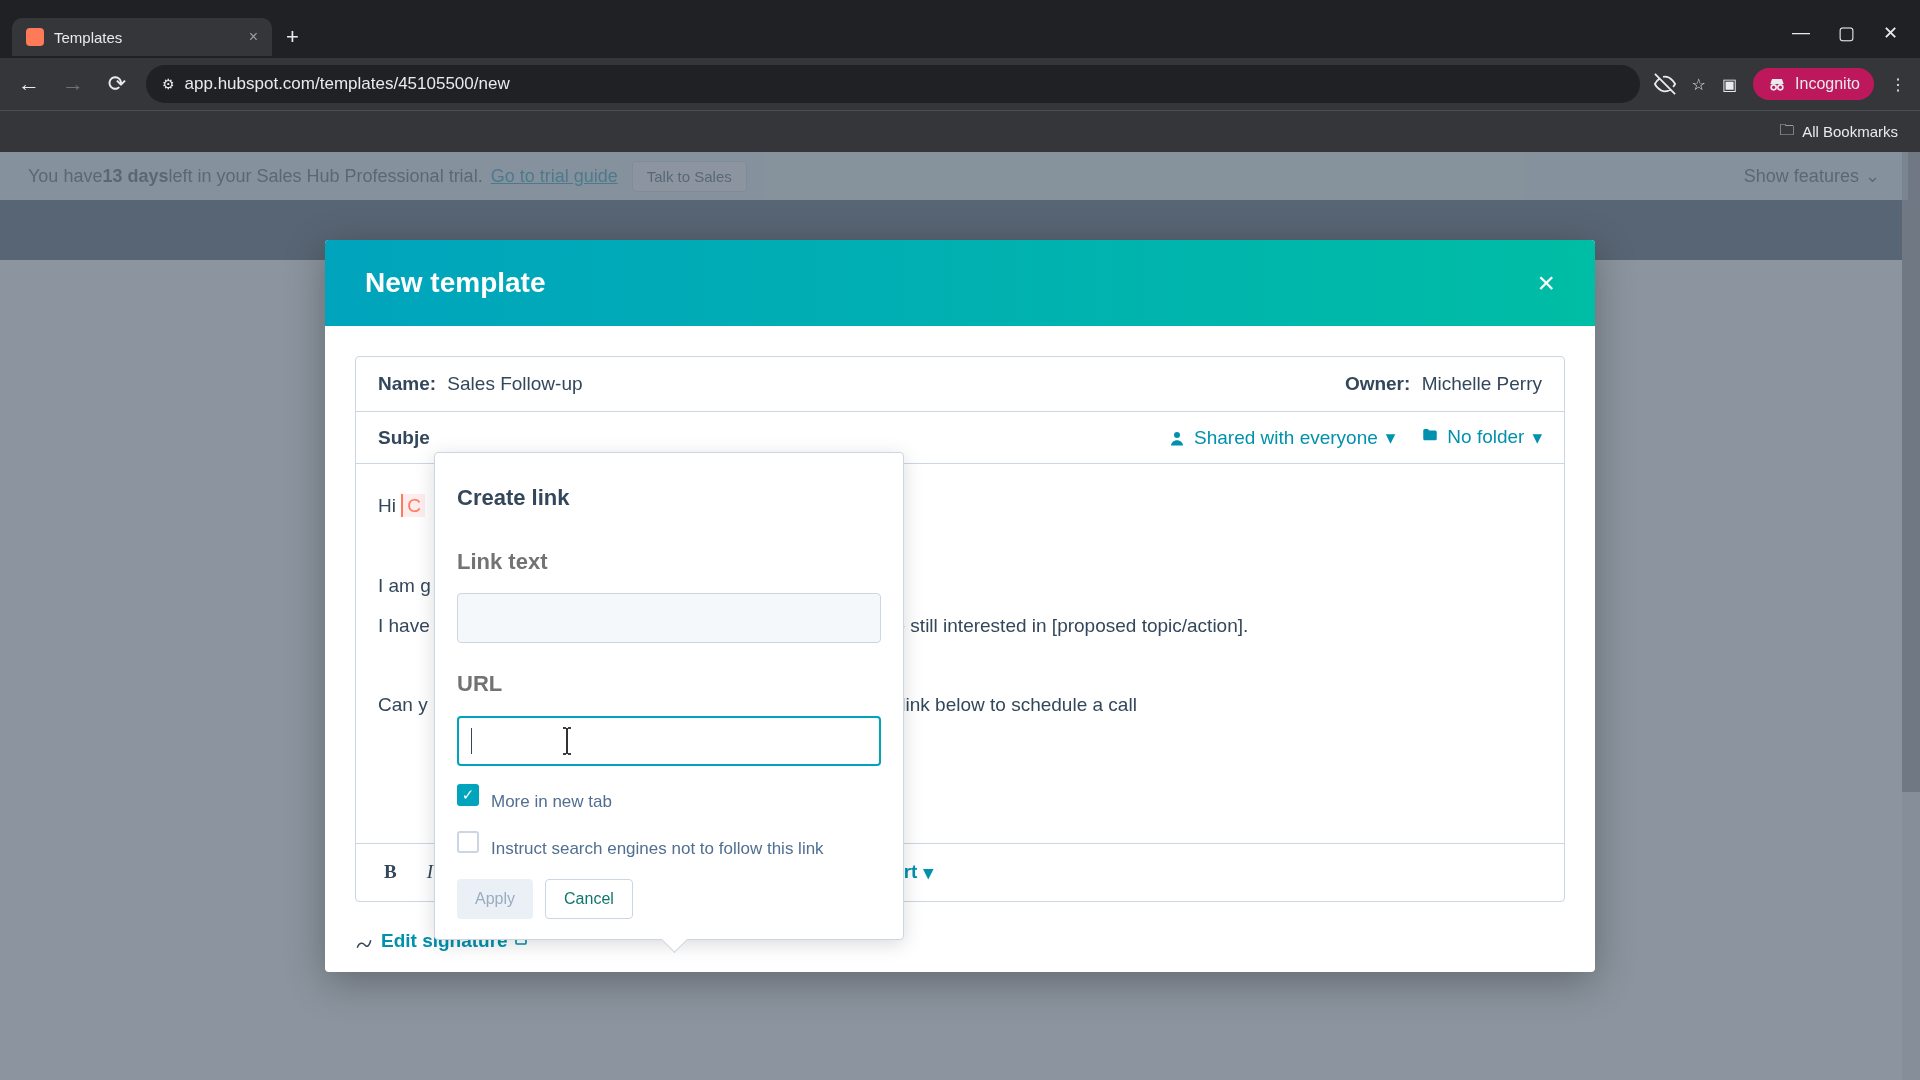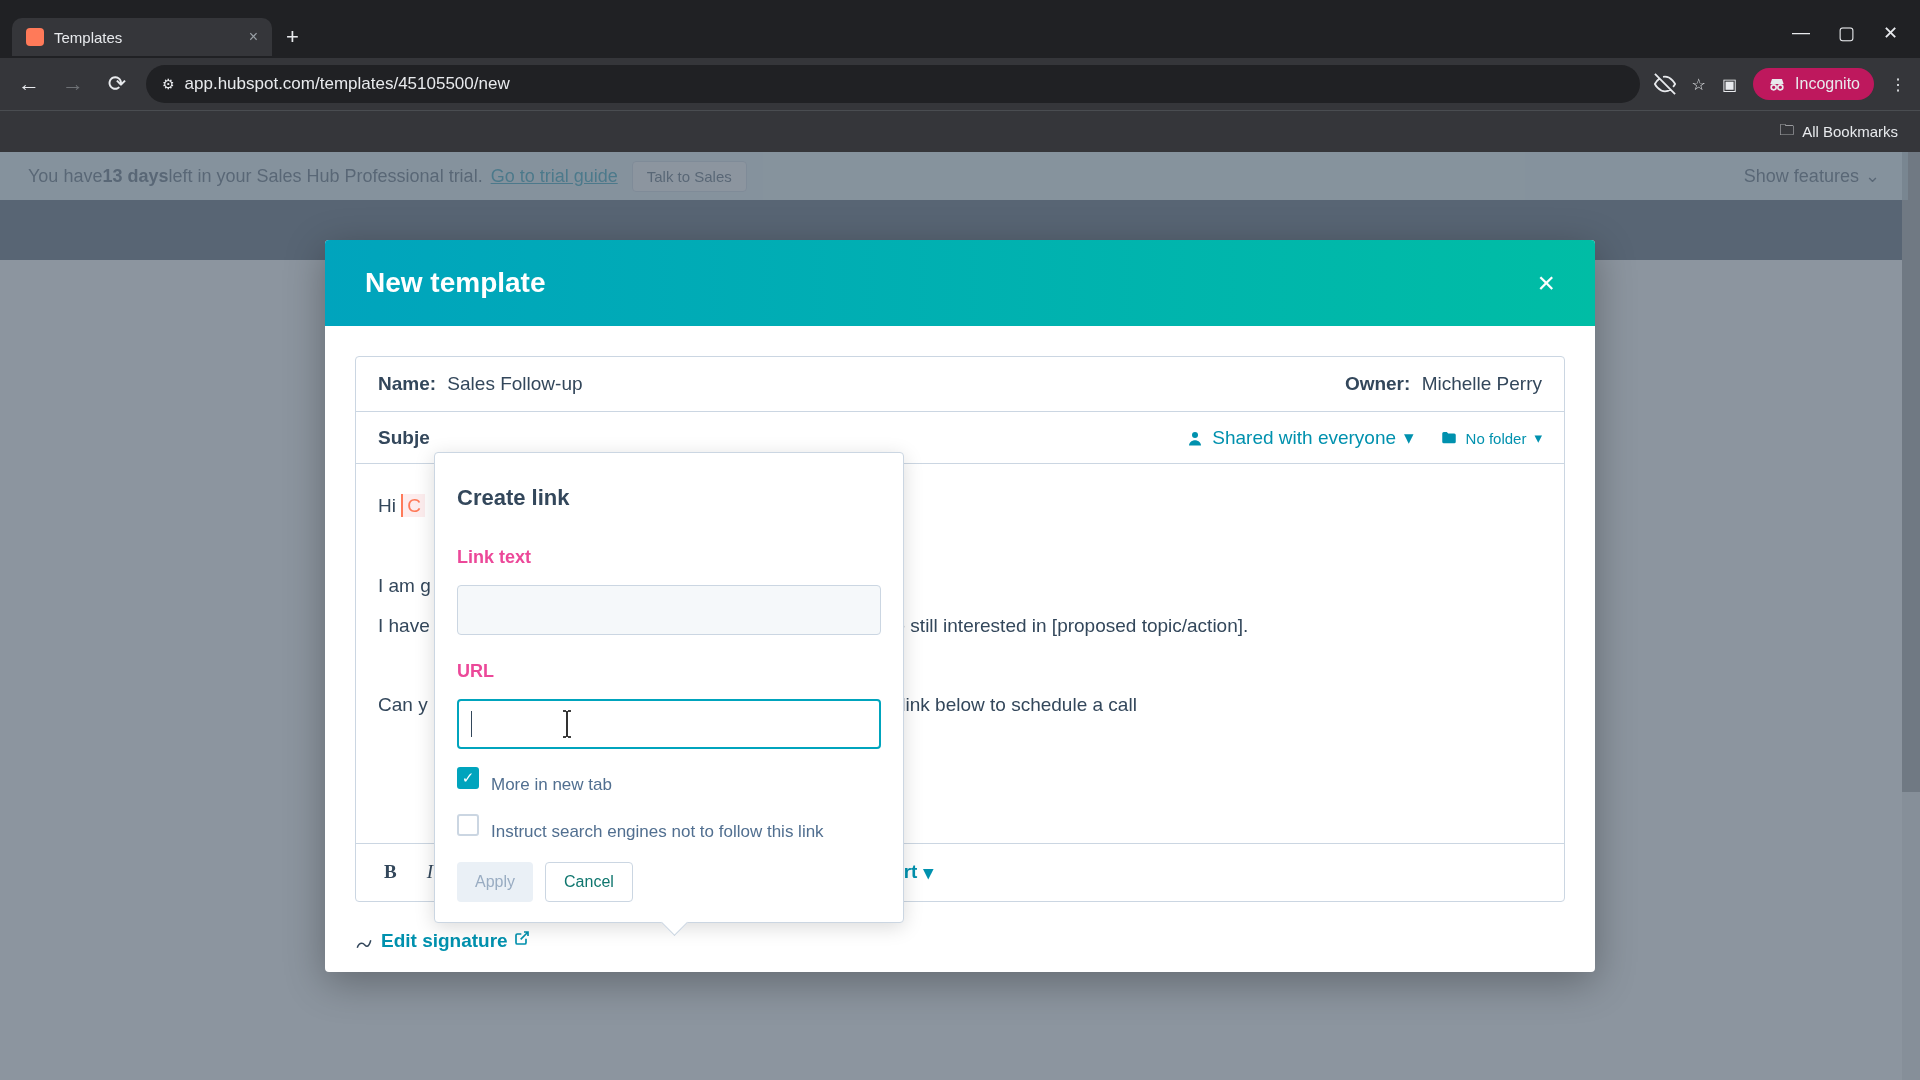--- a/index.html
+++ b/index.html
@@ -39,21 +39,21 @@
 .modal-header h2 { font-size: 28px; font-weight: 600; }
 .modal-close { font-size: 30px; cursor: pointer; font-weight: 300; }
 
 .modal-body { padding: 30px 30px 10px 30px; }
 .template-card { border: 1px solid #cbd6e2; border-radius: 4px; }
 .card-row { display: flex; justify-content: space-between; padding: 16px 22px; font-size: 19px; color: #33475b; }
 .card-row .lbl { font-weight: 700; margin-right: 6px; }
 .card-row2 { border-top: 1px solid #cbd6e2; display: flex; align-items: center; padding: 14px 22px; gap: 26px; }
 .subj-lbl { font-weight: 700; font-size: 19px; color: #33475b; }
 .shared { color: #0091ae; font-size: 19px; display: flex; align-items: center; gap: 8px; margin-left: auto; cursor: pointer; }
-.folder { color: #0091ae; font-size: 15px; display: flex; align-items: flex-end; gap: 8px; cursor: pointer; }
+.folder { color: #0091ae; font-size: 19px; display: flex; align-items: flex-start; gap: 8px; cursor: pointer; }
 
 .editor-area { border-top: 1px solid #cbd6e2; padding: 22px; min-height: 380px; font-size: 19px; color: #33475b; line-height: 2.1; position: relative; }
 .token { color: #ff7a59; background: #fdedee; padding: 1px 4px; border-left: 2px solid #ff7a59; }
 .editor-area a { color: #0091ae; }
 
 .toolbar { border-top: 1px solid #cbd6e2; padding: 12px 22px; display: flex; align-items: center; gap: 18px; }
 .tb-btn { font-size: 19px; color: #33475b; cursor: pointer; padding: 4px 6px; font-family: Georgia, serif; }
 .tb-btn.bold { font-weight: 700; }
 .tb-btn.ital { font-style: italic; }
 .tb-btn.und { text-decoration: underline; }
@@ -63,21 +63,21 @@
 .tb-pers { color: #0091ae; font-size: 19px; font-weight: 600; cursor: pointer; display: flex; gap: 6px; align-items: center; }
 .tb-ins { color: #0091ae; font-size: 19px; font-weight: 600; cursor: pointer; display: flex; gap: 6px; align-items: center; }
 
 .sig-row { padding: 18px 30px 20px 30px; font-size: 19px; color: #33475b; display: flex; align-items: center; gap: 8px; }
 .sig-row a { color: #0091ae; font-weight: 600; display: flex; align-items: flex-start; gap: 6px; }
 
 
 .popover { position: absolute; top: -12px; left: 78px; width: 470px; background: #fff; border: 1px solid #cbd6e2; border-radius: 4px; box-shadow: 0 4px 20px rgba(0,0,0,0.15); padding: 22px 22px 20px 22px; z-index: 50; }
 .popover::after { content:''; position:absolute; bottom:-10px; left: 230px; width: 18px; height: 18px; background:#fff; border-right:1px solid #cbd6e2; border-bottom:1px solid #cbd6e2; transform: rotate(45deg); }
 .popover h3 { font-size: 22px; font-weight: 700; color: #33475b; margin-bottom: 18px; }
-.pop-lbl { font-size: 18px; font-weight: 700; color: #ec4899; margin-bottom: 8px; display: block; }
+.pop-lbl { font-size: 22px; font-weight: 700; color: #737373; margin-bottom: 8px; display: block; }
 .pop-input { width: 100%; height: 50px; border: 1px solid #cbd6e2; border-radius: 4px; background: #f5f8fa; padding: 0 12px; font-size: 17px; margin-bottom: 18px; }
 .pop-input.focused { border: 2px solid #00a4bd; background: #fff; }
 .pop-input .cursor-bar { display:inline-block; width:1px; height:26px; background:#33475b; vertical-align: middle; }
 .text-cursor { position: absolute; font-size: 26px; color: #000; pointer-events: none; }
 .checkbox-row { display: flex; align-items: flex-start; gap: 12px; margin-bottom: 12px; font-size: 17px; color: #516f90; }
 .chk { width: 22px; height: 22px; border: 2px solid #00a4bd; border-radius: 3px; flex-shrink: 0; display: flex; align-items: center; justify-content: center; color: #fff; font-size: 15px; }
 .chk.checked { background: #00a4bd; }
 .chk.unchecked { border-color: #cbd6e2; }
 .pop-actions { display: flex; gap: 12px; margin-top: 12px; }
 .btn-apply { background: #eaf0f6; color: #99acc2; border: none; padding: 10px 18px; border-radius: 4px; font-size: 16px; cursor: not-allowed; }

